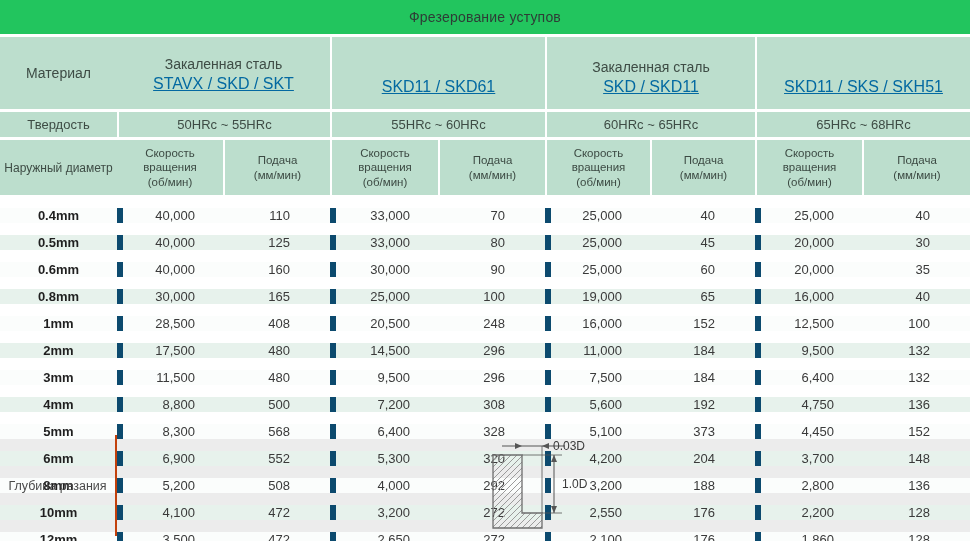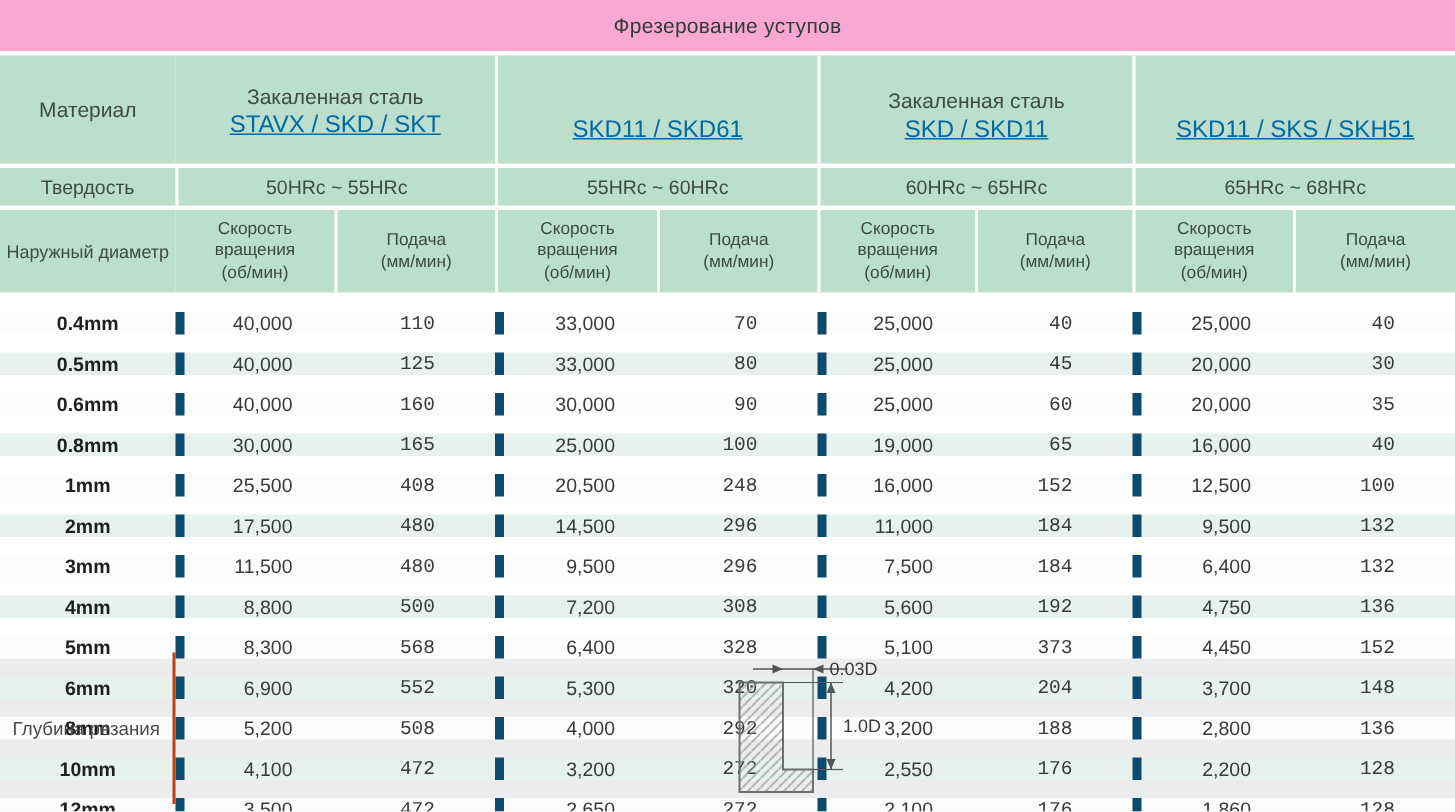--- a/index.html
+++ b/index.html
@@ -1,20 +1,20 @@
 <!DOCTYPE html>
 <html><head>
 <meta charset="utf-8">
 <style>
   html,body{margin:0;padding:0;background:#ffffff;}
   *{box-sizing:border-box;font-family:"Liberation Sans","DejaVu Sans",sans-serif;}
   #page{width:970px;height:541px;background:#ffffff;overflow:hidden;position:relative;}
 
   
-  .title-bar{height:34px;background:#f9a8d4;display:flex;align-items:center;justify-content:center;
+  .title-bar{height:34px;background:#22c55e;display:flex;align-items:center;justify-content:center;
              color:#2e3d36;font-size:14px;letter-spacing:.2px;}
 
   .gap{height:3px;background:#ffffff;}
 
   
   .grid{display:grid;grid-template-columns:117px 106px 107px 108px 107px 105px 105px 107px 108px;width:970px;}
 
   .hdr-cell{background:#bcdecd;color:#3e4c45;display:flex;flex-direction:column;
             align-items:center;justify-content:center;text-align:center;}
   .hdr-cell + .hdr-cell{border-left:2px solid #ffffff;}
@@ -37,21 +37,21 @@
 
   
   #data-body{height:237px;display:grid;grid-template-rows:repeat(13,1fr);}
   .spec-row{display:grid;grid-template-columns:117px 106px 107px 108px 107px 105px 105px 107px 108px;margin-top:12px;}
   .spec-row.even{background:#fbfdfc;}
   .spec-row.odd{background:#e7f2ec;}
   .d-cell{display:flex;align-items:center;font-size:13px;color:#3a3a3a;}
   .diam{justify-content:center;font-weight:bold;color:#1f1f1f;}
   .num{justify-content:flex-end;}
   .num.speed{padding-right:28px;}
-  .num.feed{padding-right:40px;font-family:Liberation Mono, monospace;}
+  .num.feed{padding-right:40px;}
   .gline{border-left:6px solid #0c4a6e;}
 
   .dark-line{height:2px;background:#909090;}
 
   
   .bottom{height:101px;display:grid;grid-template-columns:117px 1fr;background:#ececec;}
   .depth-label{display:flex;align-items:center;justify-content:center;font-size:12.5px;color:#4a4a4a;
                border-right:2px solid #c2410c;text-align:center;}
   .diagram-cell{position:relative;}
   .diagram-cell svg{position:absolute;left:0;top:0;}
@@ -187,21 +187,21 @@
         <div class="d-cell num feed">165</div>
         <div class="d-cell num speed gline">25,000</div>
         <div class="d-cell num feed">100</div>
         <div class="d-cell num speed gline">19,000</div>
         <div class="d-cell num feed">65</div>
         <div class="d-cell num speed gline">16,000</div>
         <div class="d-cell num feed">40</div>
       </div>
       <div class="spec-row even">
         <div class="d-cell diam">1mm</div>
-        <div class="d-cell num speed gline">25,500</div>
+        <div class="d-cell num speed gline">28,500</div>
         <div class="d-cell num feed">408</div>
         <div class="d-cell num speed gline">20,500</div>
         <div class="d-cell num feed">248</div>
         <div class="d-cell num speed gline">16,000</div>
         <div class="d-cell num feed">152</div>
         <div class="d-cell num speed gline">12,500</div>
         <div class="d-cell num feed">100</div>
       </div>
       <div class="spec-row odd">
         <div class="d-cell diam">2mm</div>

